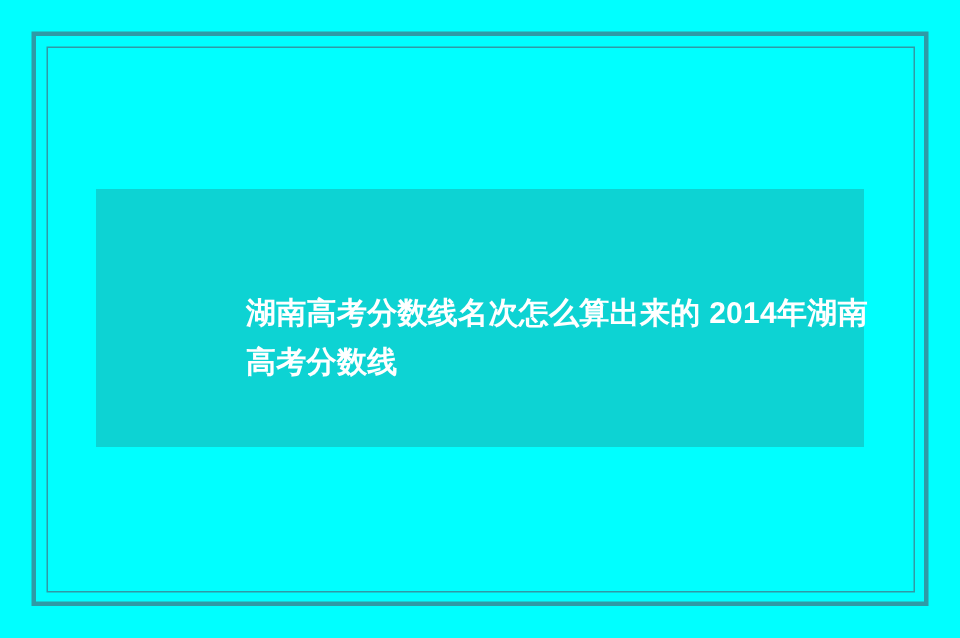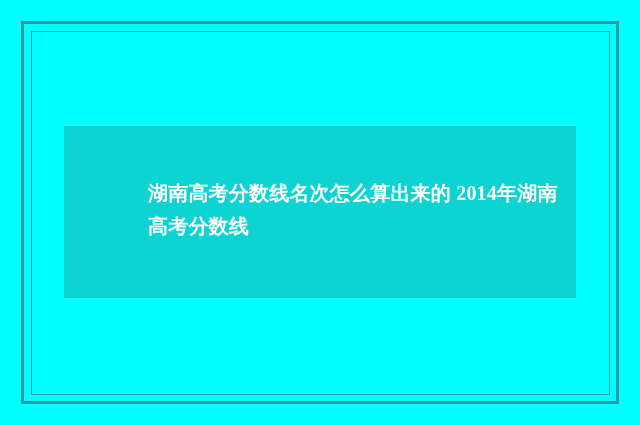--- a/index.html
+++ b/index.html
@@ -54,27 +54,27 @@
     background: #0dd3d3;
     box-sizing: border-box;
   }
 
   
   .headline {
     position: absolute;
     left: 84px;
     top: 51px;
     width: 420px;
-    margin: 0;
+    margin: 16px;
     color: #ffffff;
     font-size: 20px;
     font-weight: bold;
     line-height: 33px;
     letter-spacing: 0.2px;
-    font-family: Liberation Serif, serif;
+    font-family: Liberation Sans, sans-serif;
     white-space: pre-wrap;
     word-break: break-all;
   }
 </style>
 </head>
 <body>
 
 <div id="poster">
 
   <div class="frame-outer"></div>

